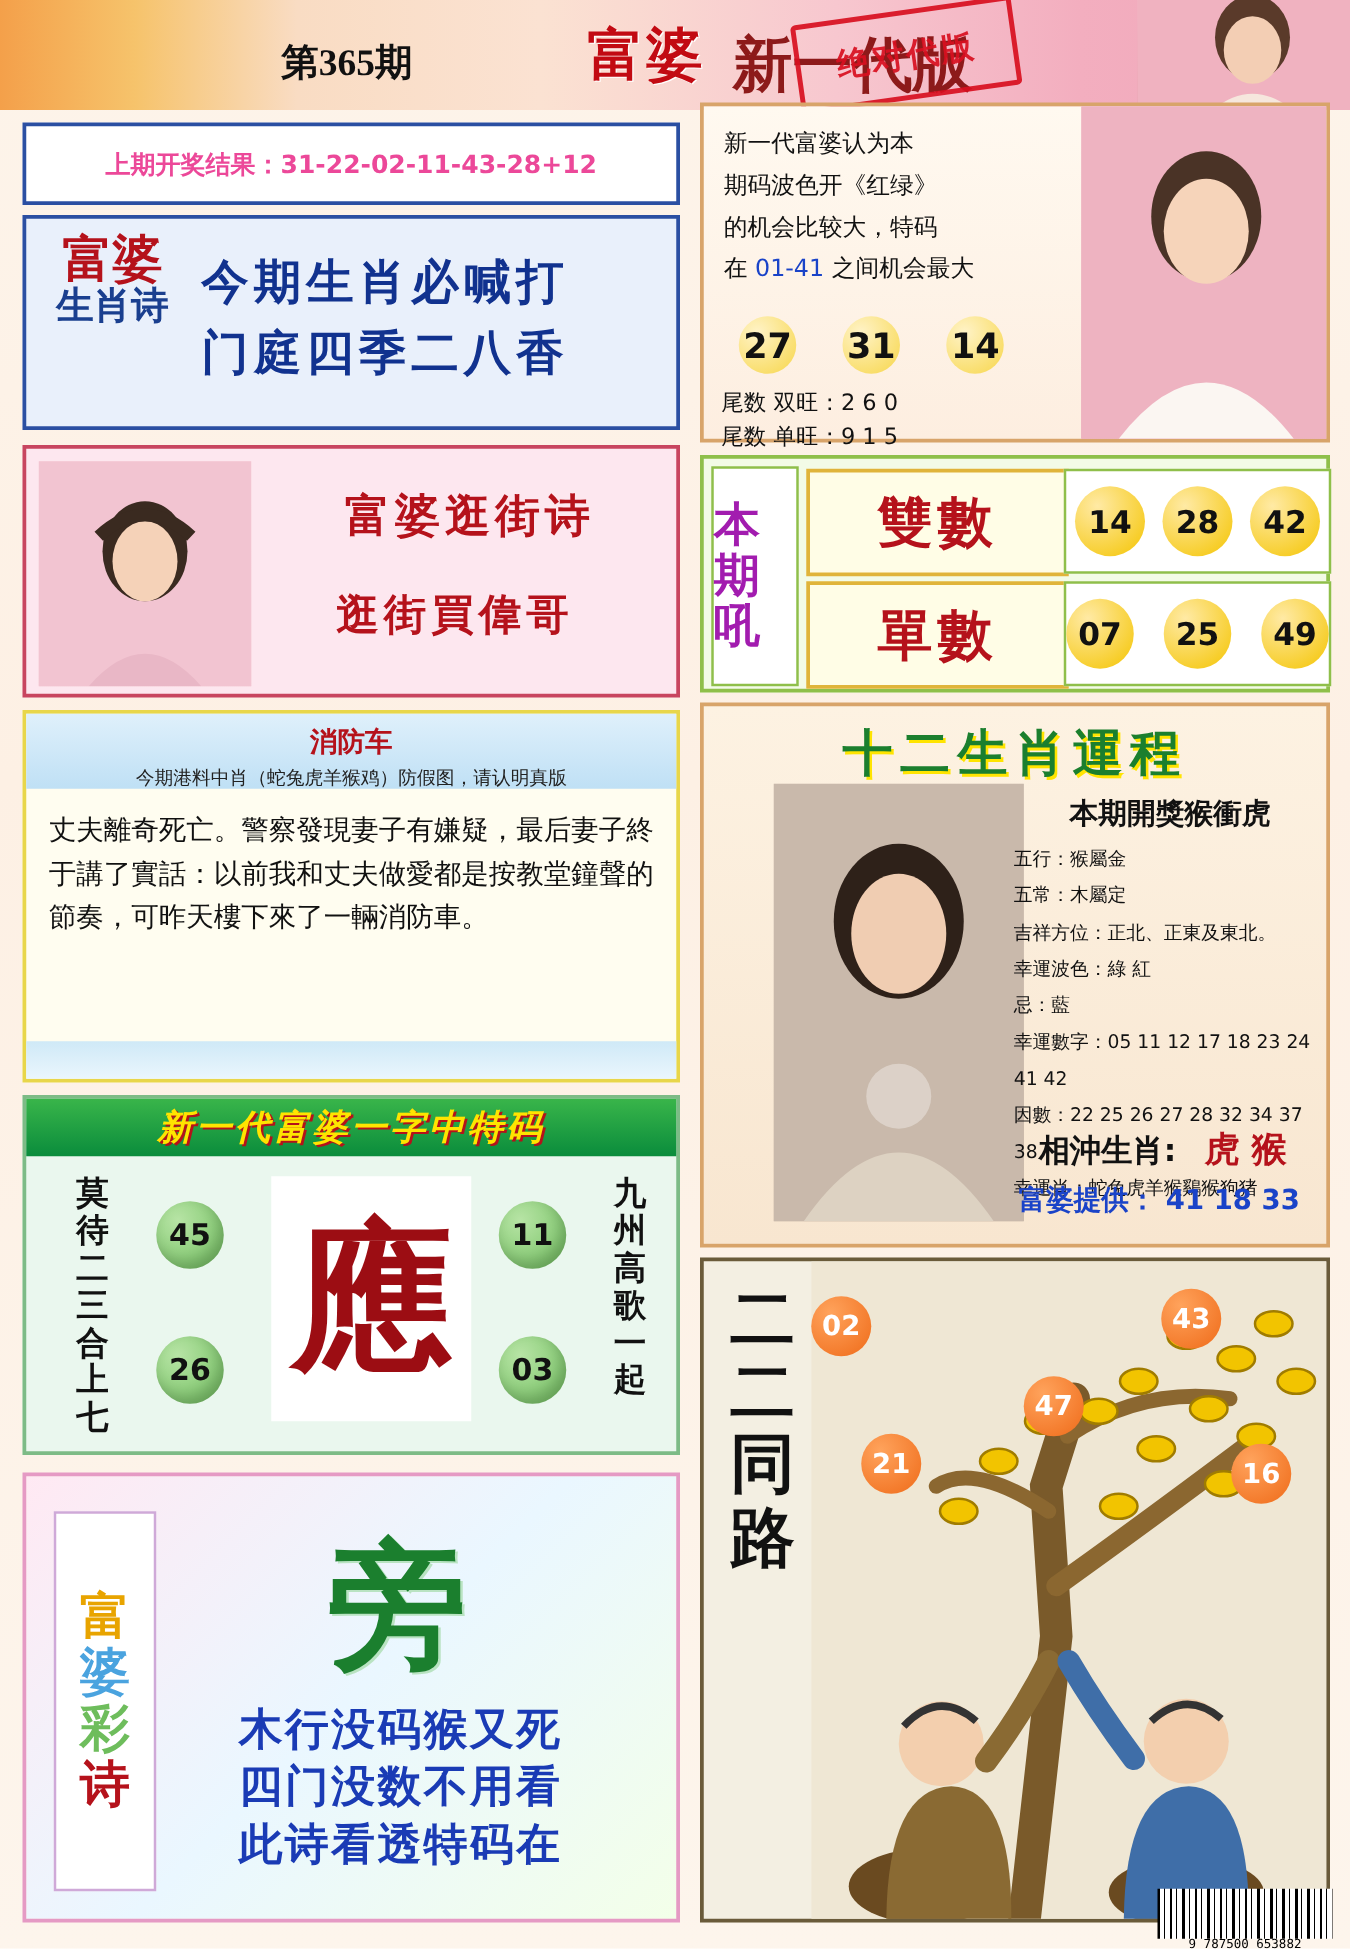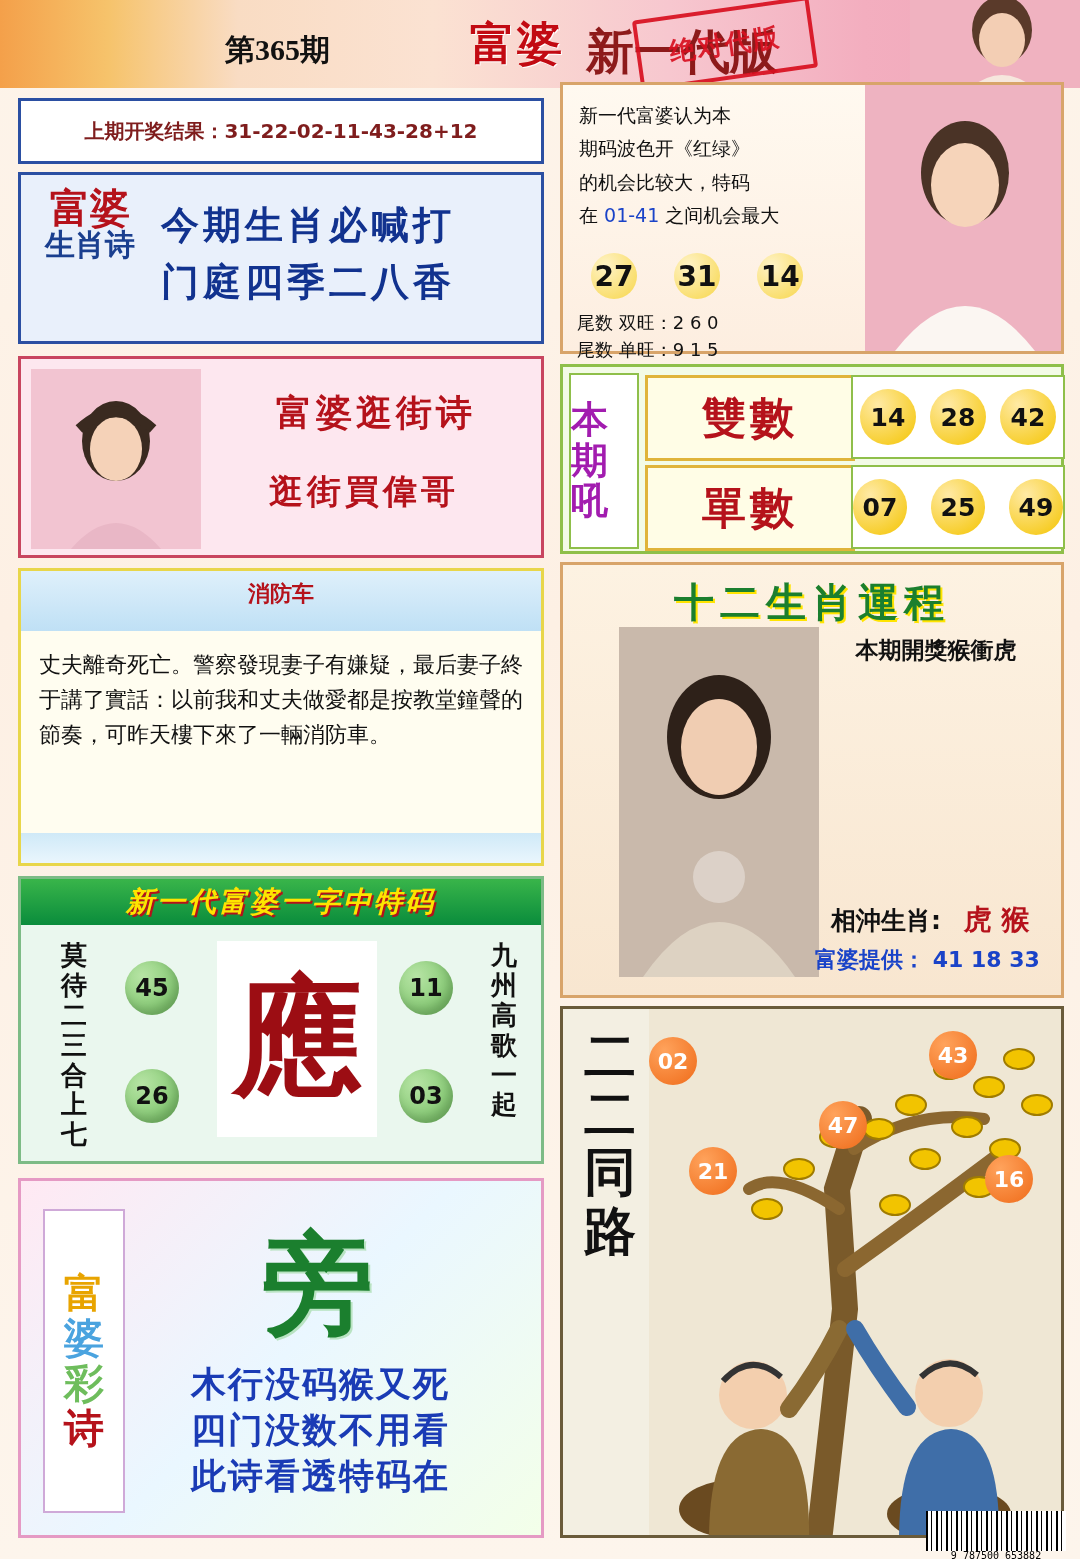--- a/index.html
+++ b/index.html
@@ -47,21 +47,21 @@
     background:linear-gradient(180deg,#f3b6c6,#e8a0ae);
   }
   
   .panel{position:absolute;box-sizing:border-box;}
   
   .lastdraw{
     left:18px;top:98px;width:526px;height:66px;
     background:#fff;border:3px solid #2b4fa2;
     display:flex;align-items:center;justify-content:center;
   }
-  .lastdraw .txt{font-size:20px;color:#7f1d1d;font-weight:bold;}
+  .lastdraw .txt{font-size:20px;color:#ec4899;font-weight:bold;}
   
   .poembox{
     left:18px;top:172px;width:526px;height:172px;
     background:#e9f0fb;border:3px solid #2b4fa2;
   }
   .poem-title{
     position:absolute;left:14px;top:12px;width:110px;height:140px;
     color:#1a3f8f;font-size:30px;font-weight:bold;line-height:1.05;
     text-align:center;
   }
@@ -331,20 +331,21 @@
         <path d="M48 60 q37 -34 74 0" stroke="#3a2a20" stroke-width="10" fill="none"></path>
       </svg>
     </div>
     <div class="street-t1">富婆逛街诗</div>
     <div class="street-t2">逛街買偉哥</div>
   </div>
 
   <div class="panel storybox">
     <div class="story-banner"></div>
     <div class="story-title">消防车</div>
+    <div class="story-sub">今期港料中肖（蛇兔虎羊猴鸡）防假图，请认明真版</div>
     <div class="story-body">丈夫離奇死亡。警察發現妻子有嫌疑，最后妻子終于講了實話：以前我和丈夫做愛都是按教堂鐘聲的節奏，可昨天樓下來了一輛消防車。</div>
     <div class="story-bottom"></div>
   </div>
 
   <div class="panel wordbox">
     <div class="word-banner">
       <span>新一代富婆一字中特码</span>
     </div>
     <div class="word-left">莫待二三合上七</div>
     <div class="word-right">九州高歌一起</div>
@@ -421,20 +422,30 @@
     <div class="zo-photo">
       <svg width="200" height="350" viewBox="0 0 200 350">
         <rect width="200" height="350" fill="#c9b9ab"></rect>
         <ellipse cx="100" cy="110" rx="52" ry="62" fill="#2e2119"></ellipse>
         <ellipse cx="100" cy="120" rx="38" ry="48" fill="#f0cdb2"></ellipse>
         <path d="M24 350 q76 -110 152 0 z" fill="#ddd2c2"></path>
         <circle cx="100" cy="250" r="26" fill="#fff" opacity=".35"></circle>
       </svg>
     </div>
     <div class="zo-sub">本期開獎猴衝虎</div>
+    <div class="zo-rows">
+      <div>五行：猴屬金</div>
+      <div>五常：木屬定</div>
+      <div>吉祥方位：正北、正東及東北。</div>
+      <div>幸運波色：綠 紅</div>
+      <div>忌：藍</div>
+      <div>幸運數字：05 11 12 17 18 23 24 41 42</div>
+      <div>因數：22 25 26 27 28 32 34 37 38</div>
+      <div>幸運肖：蛇兔虎羊猴鷄猴狗猪</div>
+    </div>
     <div class="zo-clash">
       <span>相沖生肖:</span>
       <b>虎 猴</b>
     </div>
     <div class="zo-provide">
       <span>富婆提供：</span>
       <span>41 18 33</span>
     </div>
   </div>
 

